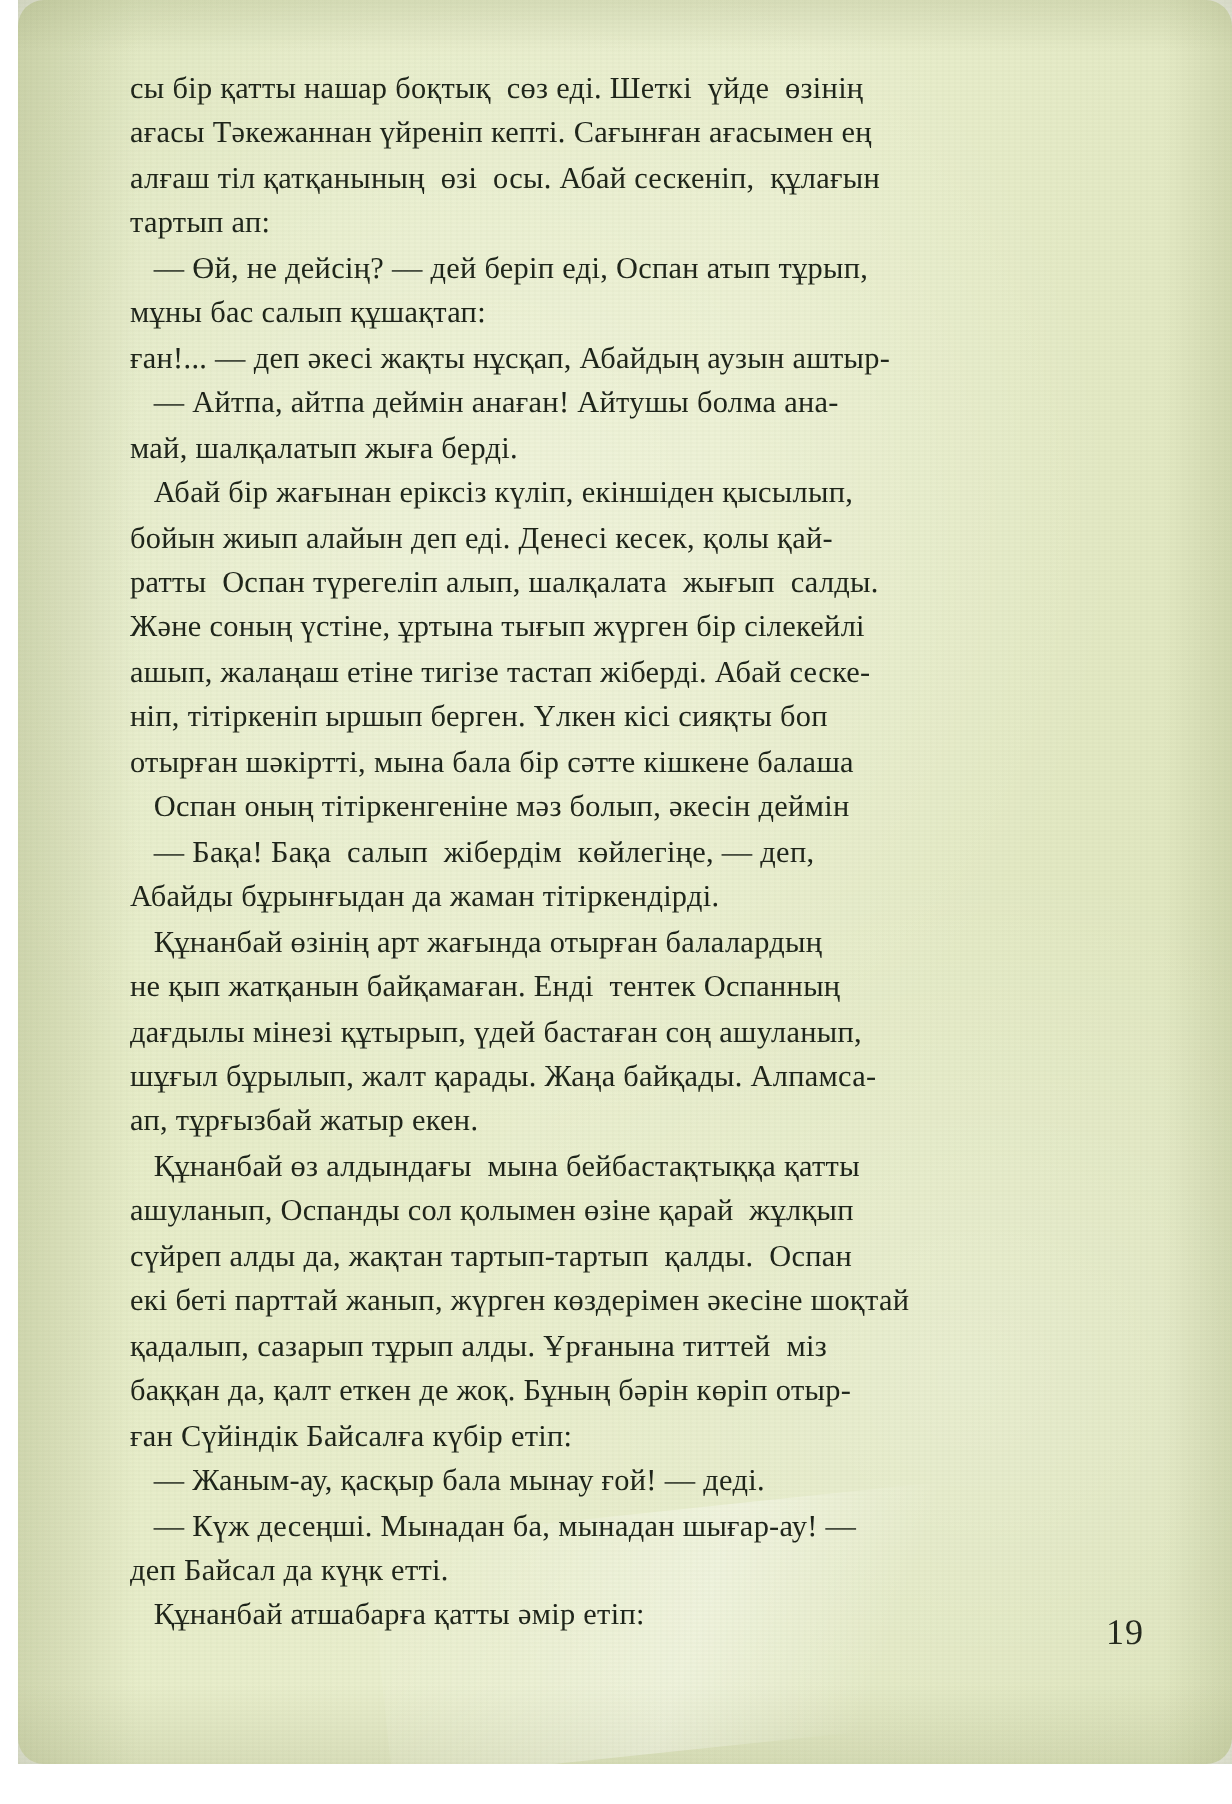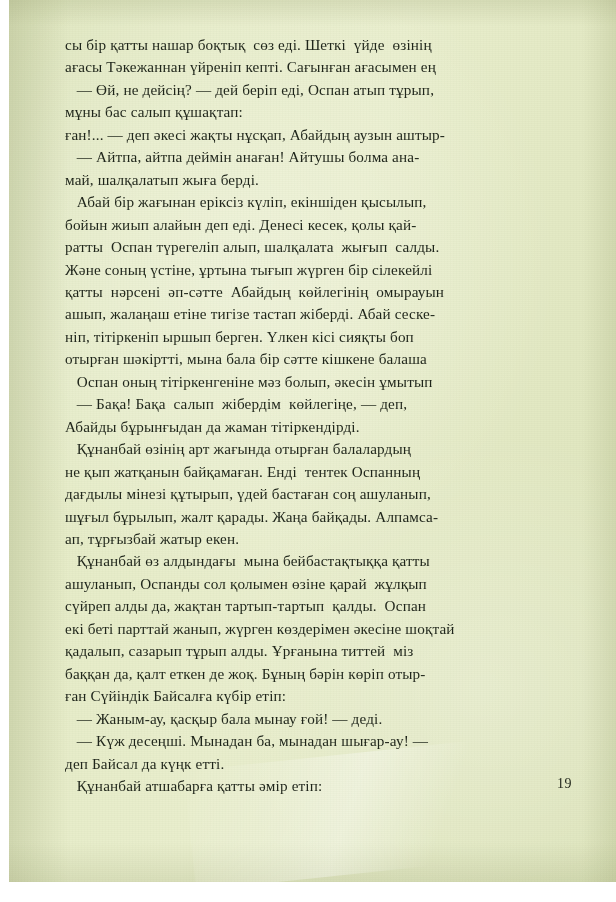--- a/index.html
+++ b/index.html
@@ -28,20 +28,21 @@
   .paper {
     position: absolute;
     left: 9px;
     top: 0px;
     width: 607px;
     height: 882px;
     background:
       radial-gradient(ellipse 85% 60% at 38% 30%, rgba(255,255,255,0.30) 0%, rgba(255,255,255,0) 62%),
       radial-gradient(ellipse 70% 45% at 78% 78%, rgba(255,255,255,0.22) 0%, rgba(255,255,255,0) 65%),
       linear-gradient(105deg, #dfe6c0 0%, #e6ecc8 22%, #e9eecd 48%, #e3e9c4 72%, #dde4bb 100%);
+    border-radius: 13px;
   }
 
   
   .gutter-shade {
     position: absolute;
     left: 0;
     top: 0;
     width: 60px;
     height: 100%;
     background: linear-gradient(to right, rgba(150,158,110,0.28), rgba(150,158,110,0.0));
@@ -95,22 +96,22 @@
     letter-spacing: 0.15px;
     color: #1d2319;
     text-rendering: optimizeLegibility;
   }
 
   
 
   .folio {
     position: absolute;
     right: 44px;
-    top: 776px;
-    font-size: 14px;
+    top: 806px;
+    font-size: 18px;
     color: #23281d;
     letter-spacing: 0.5px;
   }
 
   
   .grain {
     position: absolute;
     inset: 0;
     pointer-events: none;
     opacity: 0.30;
@@ -128,34 +129,35 @@
 
     <div class="gutter-shade"></div>
     <div class="edge-shade-right"></div>
     <div class="edge-shade-top"></div>
     <div class="edge-shade-bottom"></div>
     <div class="sheen"></div>
 
     <div class="textblock">
       <span class="line">сы бір қатты нашар боқтық  сөз еді. Шеткі  үйде  өзінің</span>
       <span class="line">ағасы Тәкежаннан үйреніп кепті. Сағынған ағасымен ең</span>
+      <span class="line">алғаш тіл қатқанының  өзі  осы. Абай сескеніп,  құлағын</span>
+      <span class="line">тартып ап:</span>
       <span class="line">   — Өй, не дейсің? — дей беріп еді, Оспан атып тұрып,</span>
       <span class="line">мұны бас салып құшақтап:</span>
       <span class="line">ған!... — деп әкесі жақты нұсқап, Абайдың аузын аштыр-</span>
       <span class="line">   — Айтпа, айтпа деймін анаған! Айтушы болма ана-</span>
       <span class="line">май, шалқалатып жыға берді.</span>
       <span class="line">   Абай бір жағынан еріксіз күліп, екіншіден қысылып,</span>
       <span class="line">бойын жиып алайын деп еді. Денесі кесек, қолы қай-</span>
       <span class="line">ратты  Оспан түрегеліп алып, шалқалата  жығып  салды.</span>
       <span class="line">Және соның үстіне, ұртына тығып жүрген бір сілекейлі</span>
-      <span class="line">қатты  нәрсені  әп-сәтте  Абайдың  көйлегінің  омырауын</span>
       <span class="line">ашып, жалаңаш етіне тигізе тастап жіберді. Абай сеске-</span>
       <span class="line">ніп, тітіркеніп ыршып берген. Үлкен кісі сияқты боп</span>
       <span class="line">отырған шәкіртті, мына бала бір сәтте кішкене балаша</span>
-      <span class="line">   Оспан оның тітіркенгеніне мәз болып, әкесін ұмытып</span>
+      <span class="line">   Оспан оның тітіркенгеніне мәз болып, әкесін деймін</span>
       <span class="line">   — Бақа! Бақа  салып  жібердім  көйлегіңе, — деп,</span>
       <span class="line">Абайды бұрынғыдан да жаман тітіркендірді.</span>
       <span class="line">   Құнанбай өзінің арт жағында отырған балалардың</span>
       <span class="line">не қып жатқанын байқамаған. Енді  тентек Оспанның</span>
       <span class="line">дағдылы мінезі құтырып, үдей бастаған соң ашуланып,</span>
       <span class="line">шұғыл бұрылып, жалт қарады. Жаңа байқады. Алпамса-</span>
       <span class="line">ап, тұрғызбай жатыр екен.</span>
       <span class="line">   Құнанбай өз алдындағы  мына бейбастақтыққа қатты</span>
       <span class="line">ашуланып, Оспанды сол қолымен өзіне қарай  жұлқып</span>
       <span class="line">сүйреп алды да, жақтан тартып-тартып  қалды.  Оспан</span>

